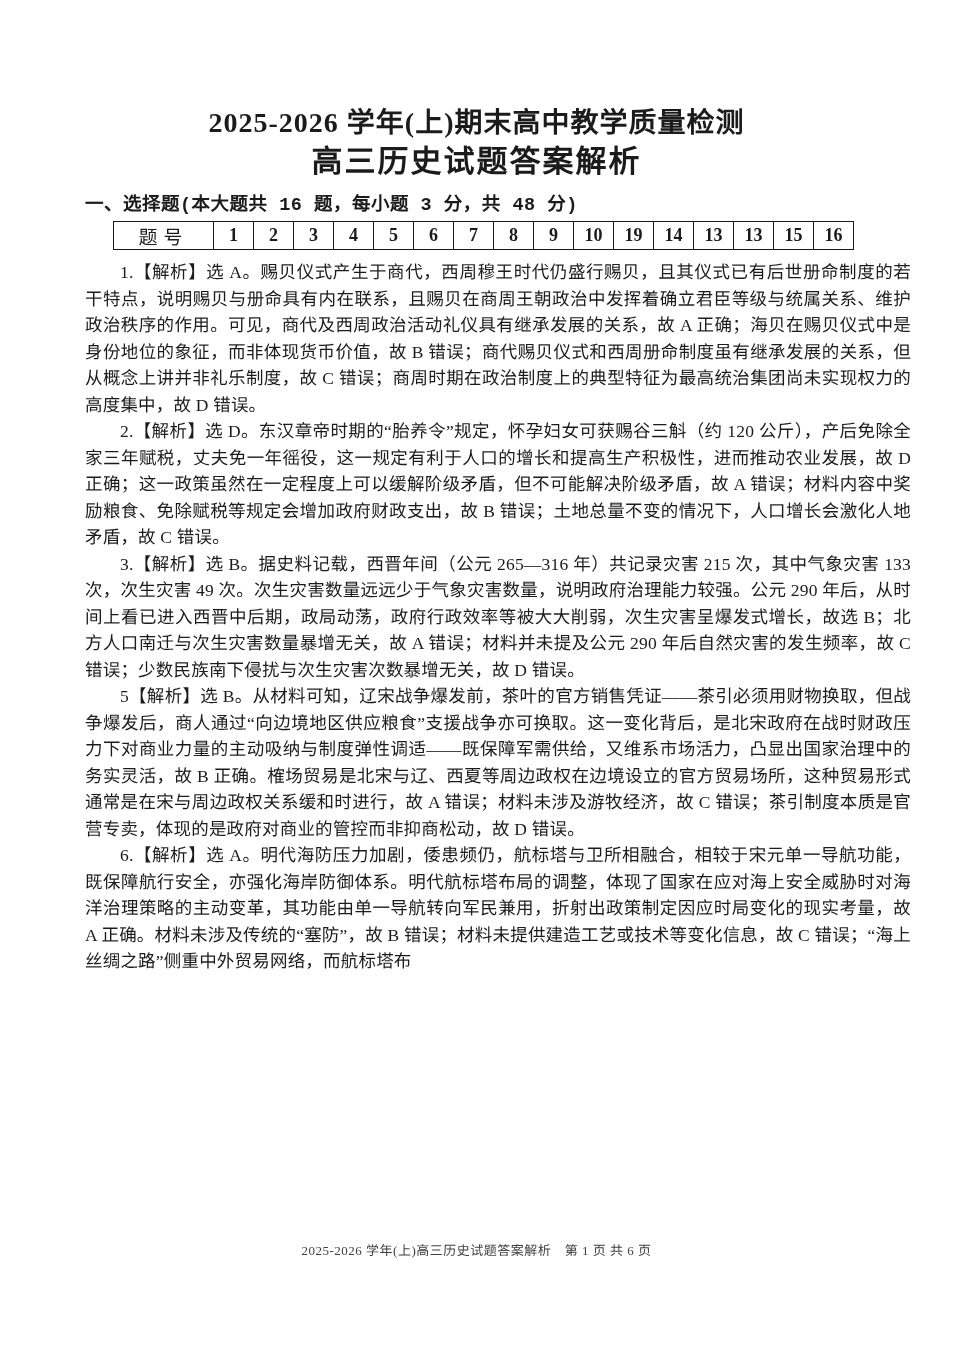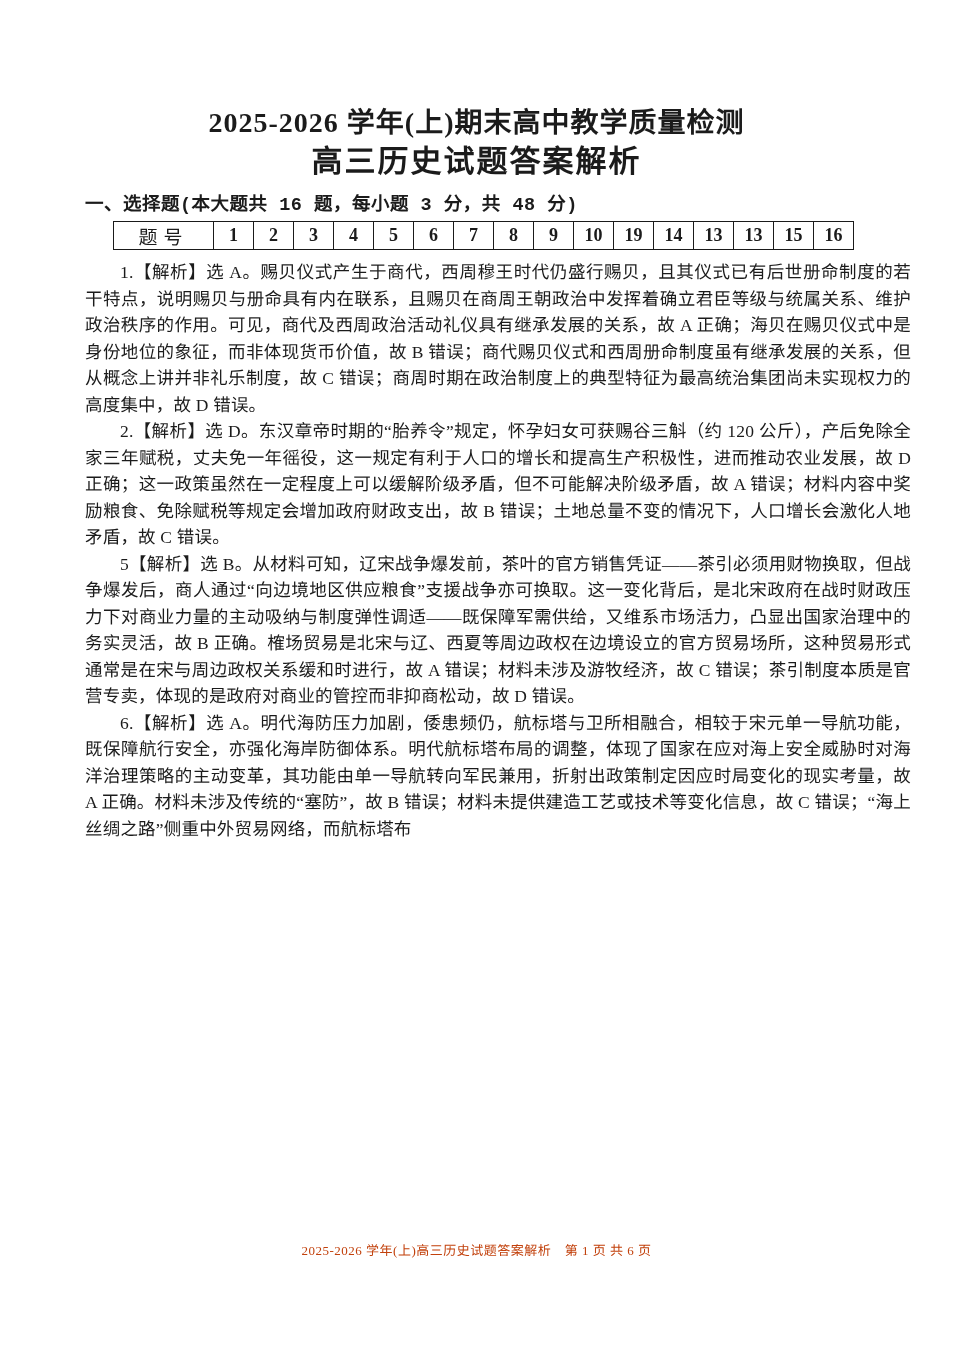--- a/index.html
+++ b/index.html
@@ -78,21 +78,21 @@
     margin: 0;
     text-indent: 2em;
   }
   .page-footer {
     position: absolute;
     top: 1240px;
     left: 0;
     width: 100%;
     text-align: center;
     font-size: 13px;
-    color: #c2410c;
+    color: #404040;
     letter-spacing: 0.5px;
   }
 </style>
 </head>
 <body>
 
 <div class="page">
 
   <h1 class="doc-title">2025-2026 学年(上)期末高中教学质量检测</h1>
   <h2 class="doc-subtitle">高三历史试题答案解析</h2>
@@ -119,19 +119,20 @@
         <td class="num-cell">13</td>
         <td class="num-cell">15</td>
         <td class="num-cell">16</td>
       </tr>
     </tbody>
   </table>
 
   <div class="content">
     <p class="para">1.【解析】选 A。赐贝仪式产生于商代，西周穆王时代仍盛行赐贝，且其仪式已有后世册命制度的若干特点，说明赐贝与册命具有内在联系，且赐贝在商周王朝政治中发挥着确立君臣等级与统属关系、维护政治秩序的作用。可见，商代及西周政治活动礼仪具有继承发展的关系，故 A 正确；海贝在赐贝仪式中是身份地位的象征，而非体现货币价值，故 B 错误；商代赐贝仪式和西周册命制度虽有继承发展的关系，但从概念上讲并非礼乐制度，故 C 错误；商周时期在政治制度上的典型特征为最高统治集团尚未实现权力的高度集中，故 D 错误。</p>
     <p class="para">2.【解析】选 D。东汉章帝时期的“胎养令”规定，怀孕妇女可获赐谷三斛（约 120 公斤），产后免除全家三年赋税，丈夫免一年徭役，这一规定有利于人口的增长和提高生产积极性，进而推动农业发展，故 D 正确；这一政策虽然在一定程度上可以缓解阶级矛盾，但不可能解决阶级矛盾，故 A 错误；材料内容中奖励粮食、免除赋税等规定会增加政府财政支出，故 B 错误；土地总量不变的情况下，人口增长会激化人地矛盾，故 C 错误。</p>
+    <p class="para">3.【解析】选 B。据史料记载，西晋年间（公元 265—316 年）共记录灾害 215 次，其中气象灾害 133 次，次生灾害 49 次。次生灾害数量远远少于气象灾害数量，说明政府治理能力较强。公元 290 年后，从时间上看已进入西晋中后期，政局动荡，政府行政效率等被大大削弱，次生灾害呈爆发式增长，故选 B；北方人口南迁与次生灾害数量暴增无关，故 A 错误；材料并未提及公元 290 年后自然灾害的发生频率，故 C 错误；少数民族南下侵扰与次生灾害次数暴增无关，故 D 错误。</p>
     <p class="para">5【解析】选 B。从材料可知，辽宋战争爆发前，茶叶的官方销售凭证——茶引必须用财物换取，但战争爆发后，商人通过“向边境地区供应粮食”支援战争亦可换取。这一变化背后，是北宋政府在战时财政压力下对商业力量的主动吸纳与制度弹性调适——既保障军需供给，又维系市场活力，凸显出国家治理中的务实灵活，故 B 正确。榷场贸易是北宋与辽、西夏等周边政权在边境设立的官方贸易场所，这种贸易形式通常是在宋与周边政权关系缓和时进行，故 A 错误；材料未涉及游牧经济，故 C 错误；茶引制度本质是官营专卖，体现的是政府对商业的管控而非抑商松动，故 D 错误。</p>
     <p class="para">6.【解析】选 A。明代海防压力加剧，倭患频仍，航标塔与卫所相融合，相较于宋元单一导航功能，既保障航行安全，亦强化海岸防御体系。明代航标塔布局的调整，体现了国家在应对海上安全威胁时对海洋治理策略的主动变革，其功能由单一导航转向军民兼用，折射出政策制定因应时局变化的现实考量，故 A 正确。材料未涉及传统的“塞防”，故 B 错误；材料未提供建造工艺或技术等变化信息，故 C 错误；“海上丝绸之路”侧重中外贸易网络，而航标塔布</p>
   </div>
 
   <div class="page-footer">2025-2026 学年(上)高三历史试题答案解析　第 1 页 共 6 页</div>
 
 </div>
 
 </body></html>

